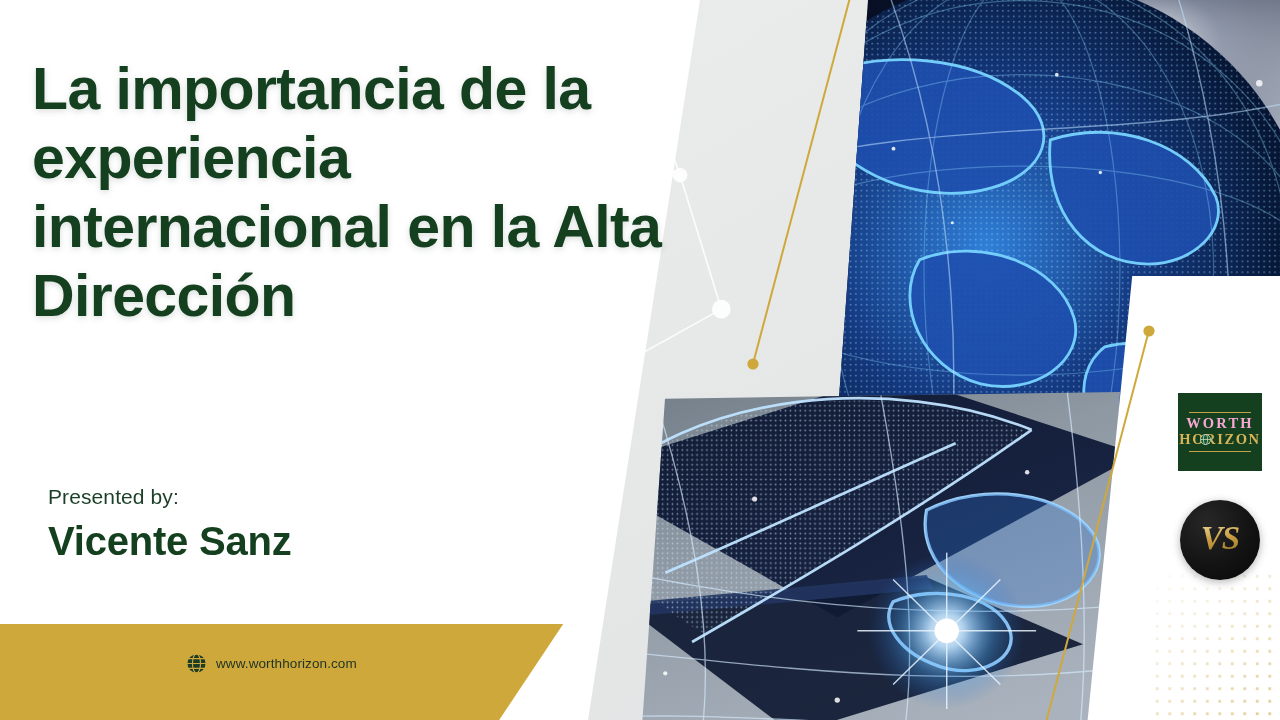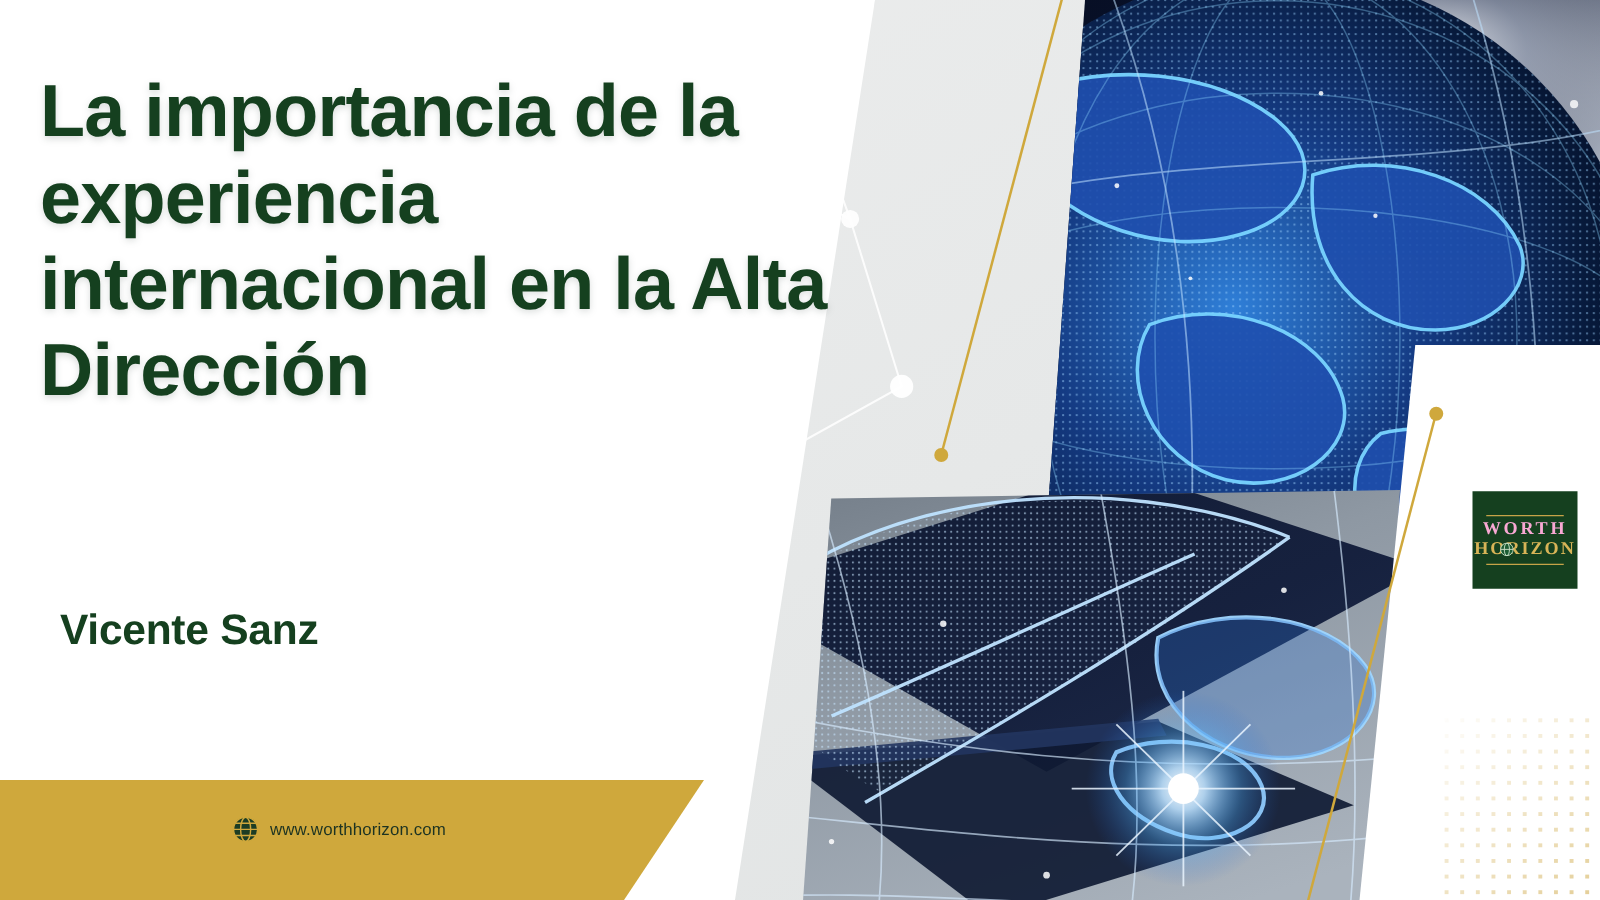--- a/index.html
+++ b/index.html
@@ -68,21 +68,21 @@
     z-index: 20;
   }
   .presented-by {
     font-size: 21px;
     font-weight: normal;
     color: #1b3f27;
     letter-spacing: 0.1px;
     margin: 0 0 10px 0;
   }
   .presenter-name {
-    font-size: 34px;
+    font-size: 40px;
     font-weight: bold;
     color: #15401f;
     letter-spacing: -0.2px;
     margin: 0;
   }
 
   
   .footer-bar {
     position: absolute;
     left: 0;
@@ -481,20 +481,21 @@
 
   <div class="right-white-panel"></div>
 
   <div class="content-card"></div>
 
   <div class="title-wrap">
     <h1 class="slide-title">La importancia de la experiencia internacional en la Alta Dirección</h1>
   </div>
 
   <div class="presenter-wrap">
+    <div class="presented-by">Presented by:</div>
     <div class="presenter-name">Vicente Sanz</div>
   </div>
 
   <div class="footer-bar">
     <div class="footer-inner">
       <svg class="globe-badge" viewBox="0 0 24 24">
         <circle cx="12" cy="12" r="11" fill="#1c3d24"></circle>
         <g stroke="#cfa83c" stroke-width="1.3" fill="none">
           <ellipse cx="12" cy="12" rx="11" ry="11"></ellipse>
           <ellipse cx="12" cy="12" rx="4.6" ry="11"></ellipse>
@@ -529,14 +530,17 @@
         <g stroke="#cfe3c9" stroke-width="1.6" fill="none">
           <ellipse cx="12" cy="12" rx="11" ry="11"></ellipse>
           <ellipse cx="12" cy="12" rx="4.5" ry="11"></ellipse>
           <line x1="1" y1="12" x2="23" y2="12"></line>
         </g>
       </svg>
     </div>
     <div class="logo-rule"></div>
   </div>
 
+  <div class="monogram">
+    <span class="monogram-text">VS</span>
+  </div>
 
 </div>
 
 </body></html>

